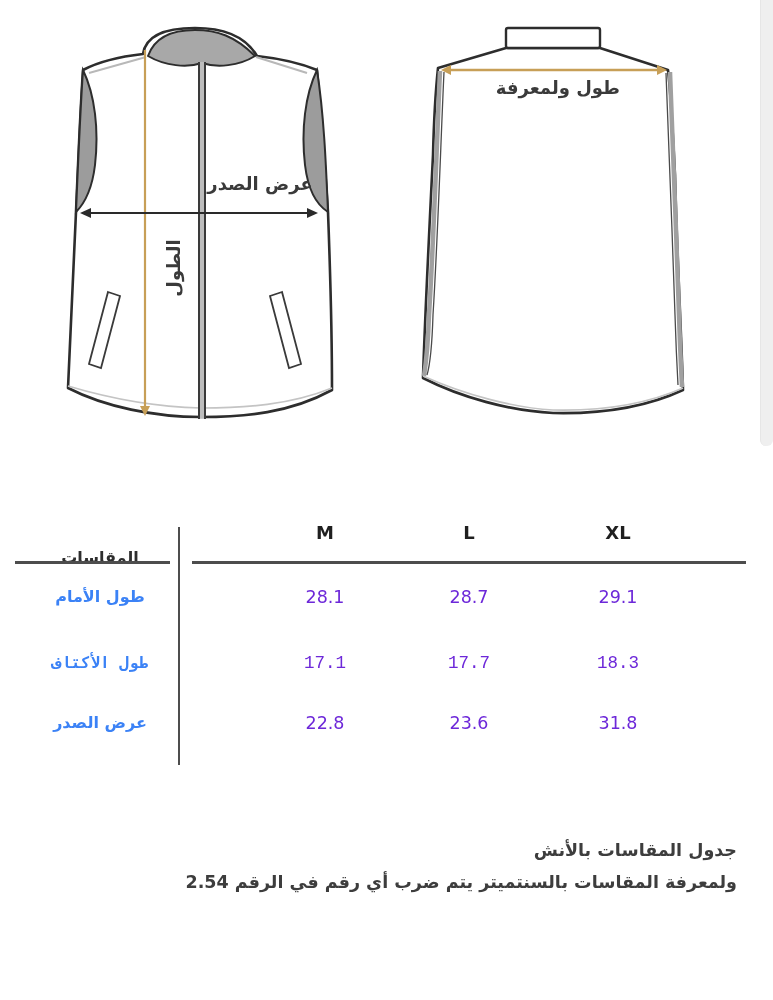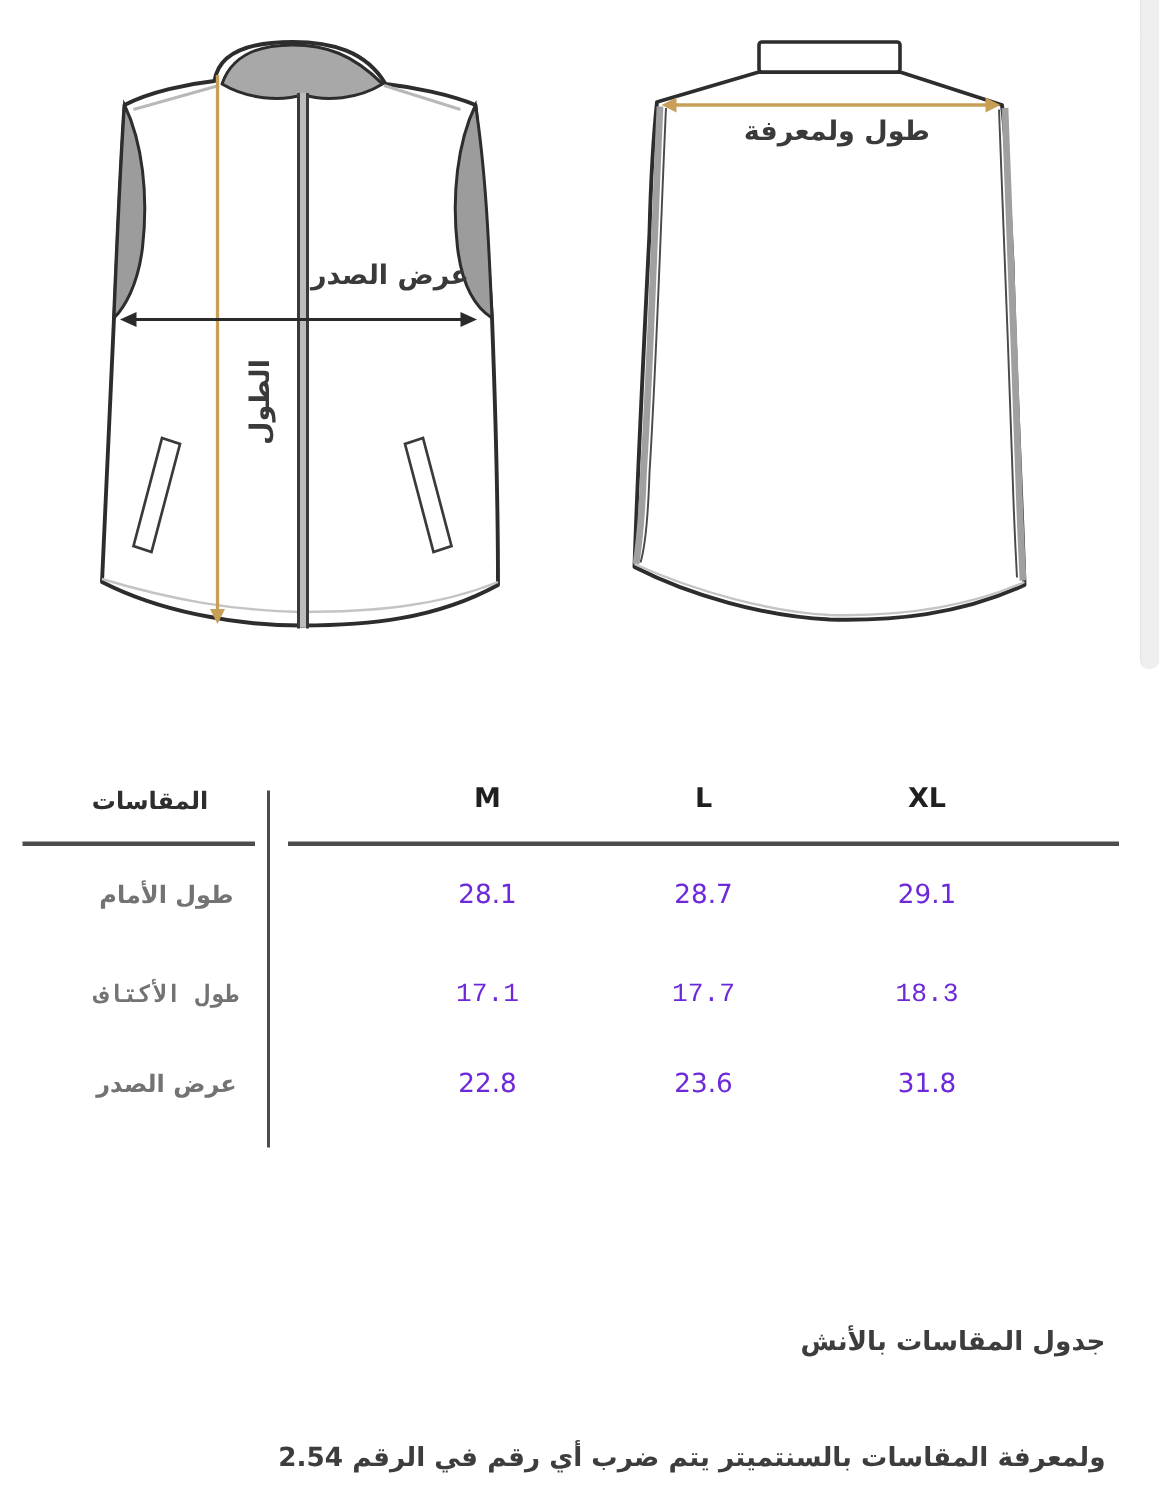--- a/index.html
+++ b/index.html
@@ -20,60 +20,60 @@
     font-weight:600;
     color:#3a3a3a;
     white-space:nowrap;
   }
   .rotated{
     transform:rotate(-90deg);
     transform-origin:center center;
   }
   
   .tbl-head-measure{
-    position:absolute;left:25px;top:524px;width:150px;
+    position:absolute;left:25px;top:548px;width:150px;
     text-align:center;font-size:16px;font-weight:700;color:#2e2e2e;
     direction:rtl;
   }
   .tbl-head-size{
     position:absolute;top:522px;width:80px;
     text-align:center;font-size:18px;font-weight:700;color:#1f1f1f;
   }
   .col-m{left:285px;}
   .col-l{left:429px;}
   .col-xl{left:578px;}
   .rule{
     position:absolute;top:561px;height:3px;background:#4d4d4d;
   }
   .rule-left{left:15px;width:155px;}
   .rule-right{left:192px;width:554px;}
   .v-divider{
     position:absolute;left:178px;top:527px;width:2px;height:238px;
     background:#4d4d4d;
   }
   .tbl-row-label{
-    position:absolute;left:36px;width:150px;
-    text-align:center;font-size:16px;font-weight:600;color:#737373;
+    position:absolute;left:25px;width:150px;
+    text-align:center;font-size:16px;font-weight:600;color:#3b82f6;
     direction:rtl;
   }
   .tbl-cell{
     position:absolute;width:80px;
     text-align:center;font-size:17.5px;font-weight:400;color:#6d28d9;
   }
   .row-y1{top:587px;}
   .row-y2{top:653px;font-family:Liberation Mono, monospace;}
   .row-y3{top:713px;}
   
   .notes{
     position:absolute;left:40px;right:36px;top:835px;
     direction:rtl;text-align:right;
     font-size:17.5px;font-weight:600;color:#3d3d3d;
     line-height:31.5px;
   }
-  .notes div{white-space:nowrap;margin-top:45px;}
+  .notes div{white-space:nowrap;}
   
   .scrollbar{
     position:absolute;right:0;top:0;width:12px;height:446px;
     background:#efefef;border-left:1px solid #e6e6e6;
     border-radius:0 0 6px 6px;
   }
 </style>
 </head>
 <body>
 

